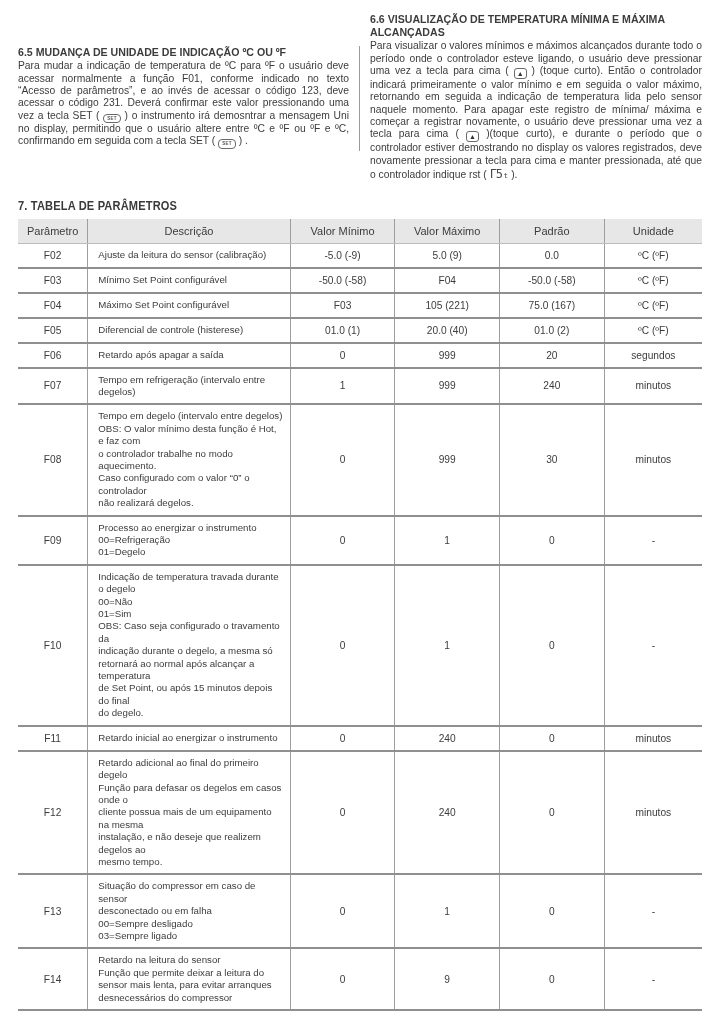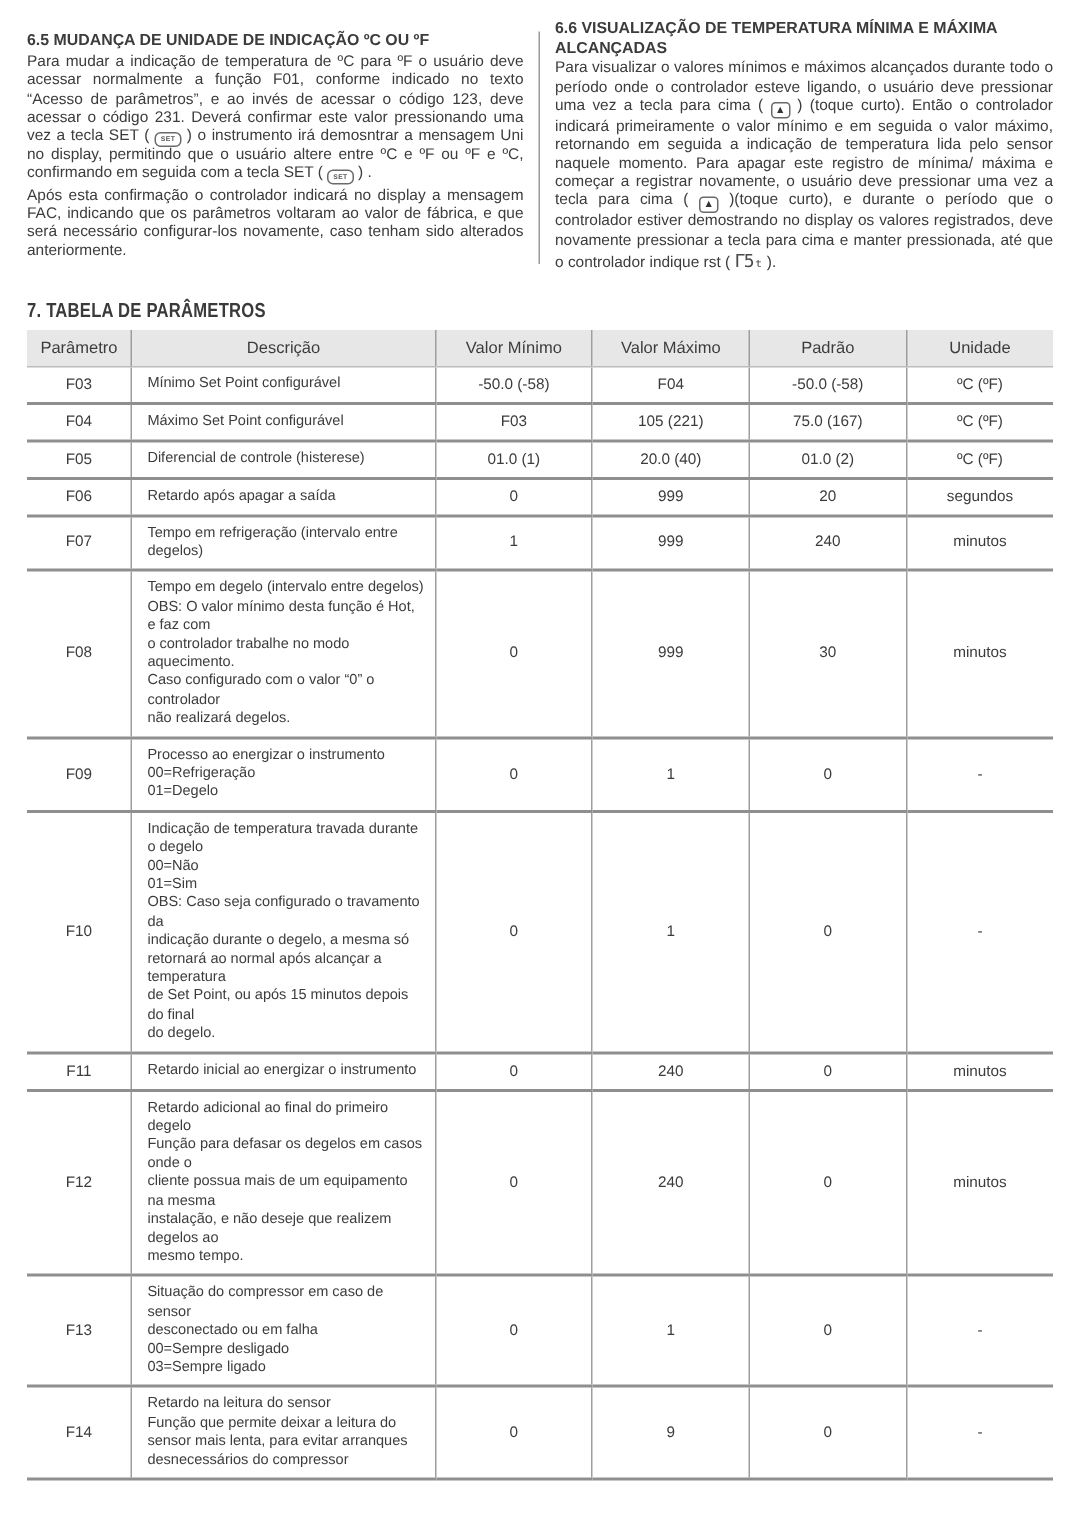--- a/index.html
+++ b/index.html
@@ -58,21 +58,20 @@
     padding:5px 6px 5px 10px; white-space:pre-line;
   }
 </style>
 </head>
 <body>
 
 <div class="top-cols">
   <div class="top-col left">
     <div class="sec-title">6.5 MUDANÇA DE UNIDADE DE INDICAÇÃO ºC OU ºF</div>
     <div class="para"><span>Para mudar a indicação de temperatura de ºC para ºF o usuário deve acessar normalmente a função F01, conforme indicado no texto “Acesso de parâmetros”, e ao invés de acessar o código 123, deve acessar o código 231. Deverá confirmar este valor pressionando uma vez a tecla SET ( </span><span class="key-set">SET</span><span> ) o instrumento irá demosntrar a mensagem Uni no display, permitindo que o usuário altere entre ºC e ºF ou ºF e ºC, confirmando em seguida com a tecla SET ( </span><span class="key-set">SET</span><span> ) .</span></div>
-    <div class="para">Após esta confirmação o controlador indicará no display a mensagem FAC, indicando que os parâmetros voltaram ao valor de fábrica, e que será necessário configurar-los novamente, caso tenham sido alterados anteriormente.</div>
   </div>
   <div class="top-col right">
     <div class="sec-title">6.6 VISUALIZAÇÃO DE TEMPERATURA MÍNIMA E MÁXIMA ALCANÇADAS</div>
     <div class="para"><span>Para visualizar o valores mínimos e máximos alcançados durante todo o período onde o controlador esteve ligando, o usuário deve pressionar uma vez a tecla para cima ( </span><span class="key-up">▲</span><span> ) (toque curto). Então o controlador indicará primeiramente o valor mínimo e em seguida o valor máximo, retornando em seguida a indicação de temperatura lida pelo sensor naquele momento. Para apagar este registro de mínima/ máxima e começar a registrar novamente, o usuário deve pressionar uma vez a tecla para cima ( </span><span class="key-up">▲</span><span> )(toque curto), e durante o período que o controlador estiver demostrando no display os valores registrados, deve novamente pressionar a tecla para cima e manter pressionada, até que o controlador indique rst ( </span><span class="seg7">Γ5ₜ</span><span> ).</span></div>
   </div>
 </div>
 
 <div class="tbl-title">7. TABELA DE PARÂMETROS</div>
 
 <table class="params">
@@ -89,20 +88,28 @@
       <th>Parâmetro</th>
       <th>Descrição</th>
       <th>Valor Mínimo</th>
       <th>Valor Máximo</th>
       <th>Padrão</th>
       <th>Unidade</th>
     </tr>
   </thead>
   <tbody>
       <tr>
+        <td>F02</td>
+        <td class="desc">Ajuste da leitura do sensor (calibração)</td>
+        <td>-5.0 (-9)</td>
+        <td>5.0 (9)</td>
+        <td>0.0</td>
+        <td>ºC (ºF)</td>
+      </tr>
+      <tr>
         <td>F03</td>
         <td class="desc">Mínimo Set Point configurável</td>
         <td>-50.0 (-58)</td>
         <td>F04</td>
         <td>-50.0 (-58)</td>
         <td>ºC (ºF)</td>
       </tr>
       <tr>
         <td>F04</td>
         <td class="desc">Máximo Set Point configurável</td>

